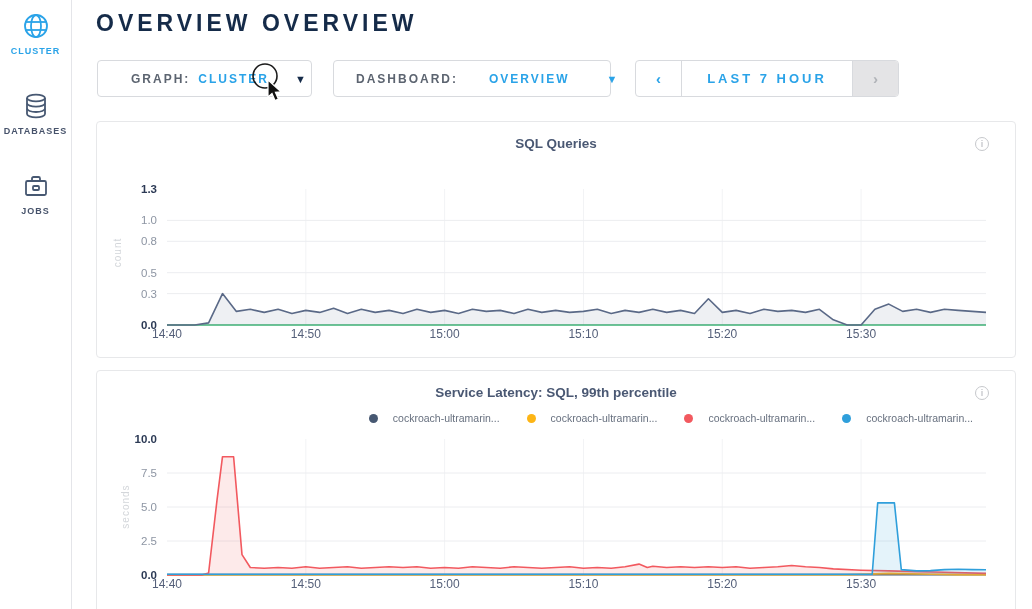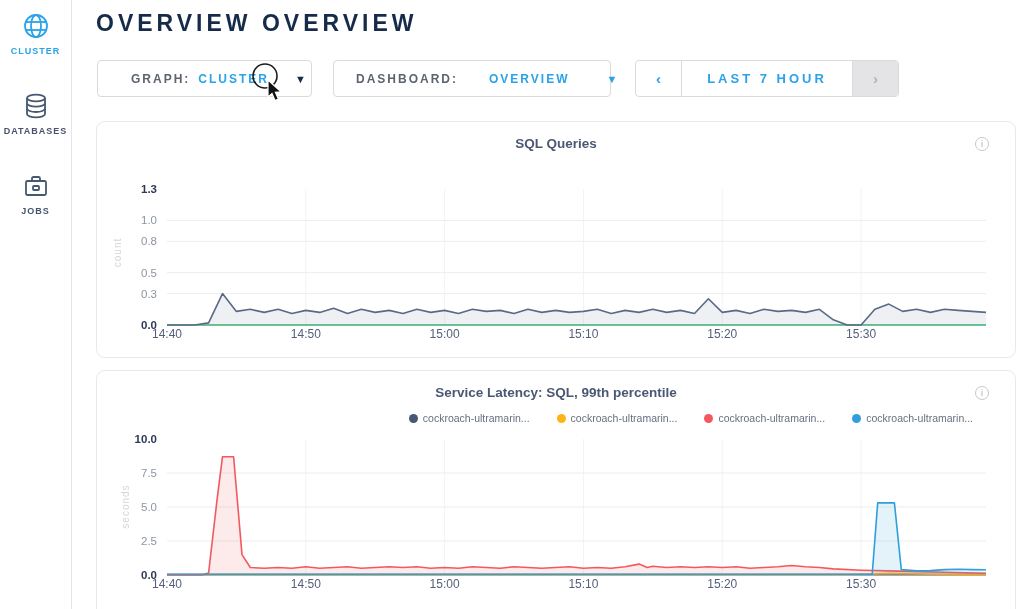--- a/index.html
+++ b/index.html
@@ -40,34 +40,34 @@
   .time-btn { width:46px; display:flex; align-items:center; justify-content:center;
               font-size:15px; font-weight:700; cursor:pointer; }
   .time-prev { color:#2aa3e8; border-right:1px solid #d8dade; }
   .time-next { color:#b0b3b8; background:#e4e4e6; border-left:1px solid #d8dade; }
   .time-label { flex:1; display:flex; align-items:center; justify-content:center;
                 color:#2aa3e8; font-size:13px; font-weight:700;
                 letter-spacing:3px; cursor:pointer; }
 
   
   .panel { position:absolute; left:24px; width:920px; background:#fff;
-           border:1px solid #e7e8ea; border-radius:9px; }
+           border:1px solid #e7e8ea; border-radius:4px; }
   .panel-1 { top:121px; height:237px; }
   .panel-2 { top:370px; height:260px; }
   .panel-title { position:absolute; top:14px; left:0; right:0; text-align:center;
                  font-size:13.5px; font-weight:700; color:#4a5873; }
   .info-icon { position:absolute; top:15px; right:26px; width:14px; height:14px;
                border:1px solid #c6c8cc; border-radius:50%; color:#c6c8cc;
                font-size:9px; line-height:12px; text-align:center;
                font-weight:700; cursor:pointer; }
   .axis-unit { position:absolute; left:6px; font-size:10px; color:#d3d6da;
                letter-spacing:1px; transform:rotate(-90deg); }
   .unit-1 { top:125px; } .unit-2 { top:130px; }
   .legend { position:absolute; top:41px; right:42px; display:flex; gap:27px; }
-  .legend-item { display:flex; align-items:center; gap:5px; }
+  .legend-item { display:flex; align-items:center; gap:15px; }
   .legend-dot { width:9px; height:9px; border-radius:50%; }
   .legend-text { font-size:10.5px; color:#67707f; }
   svg.chart { position:absolute; left:0; top:0; }
 
   
   .cursor-overlay { position:absolute; left:172px; top:58px; z-index:20;
                     pointer-events:none; }
 </style>
 </head>
 <body>

